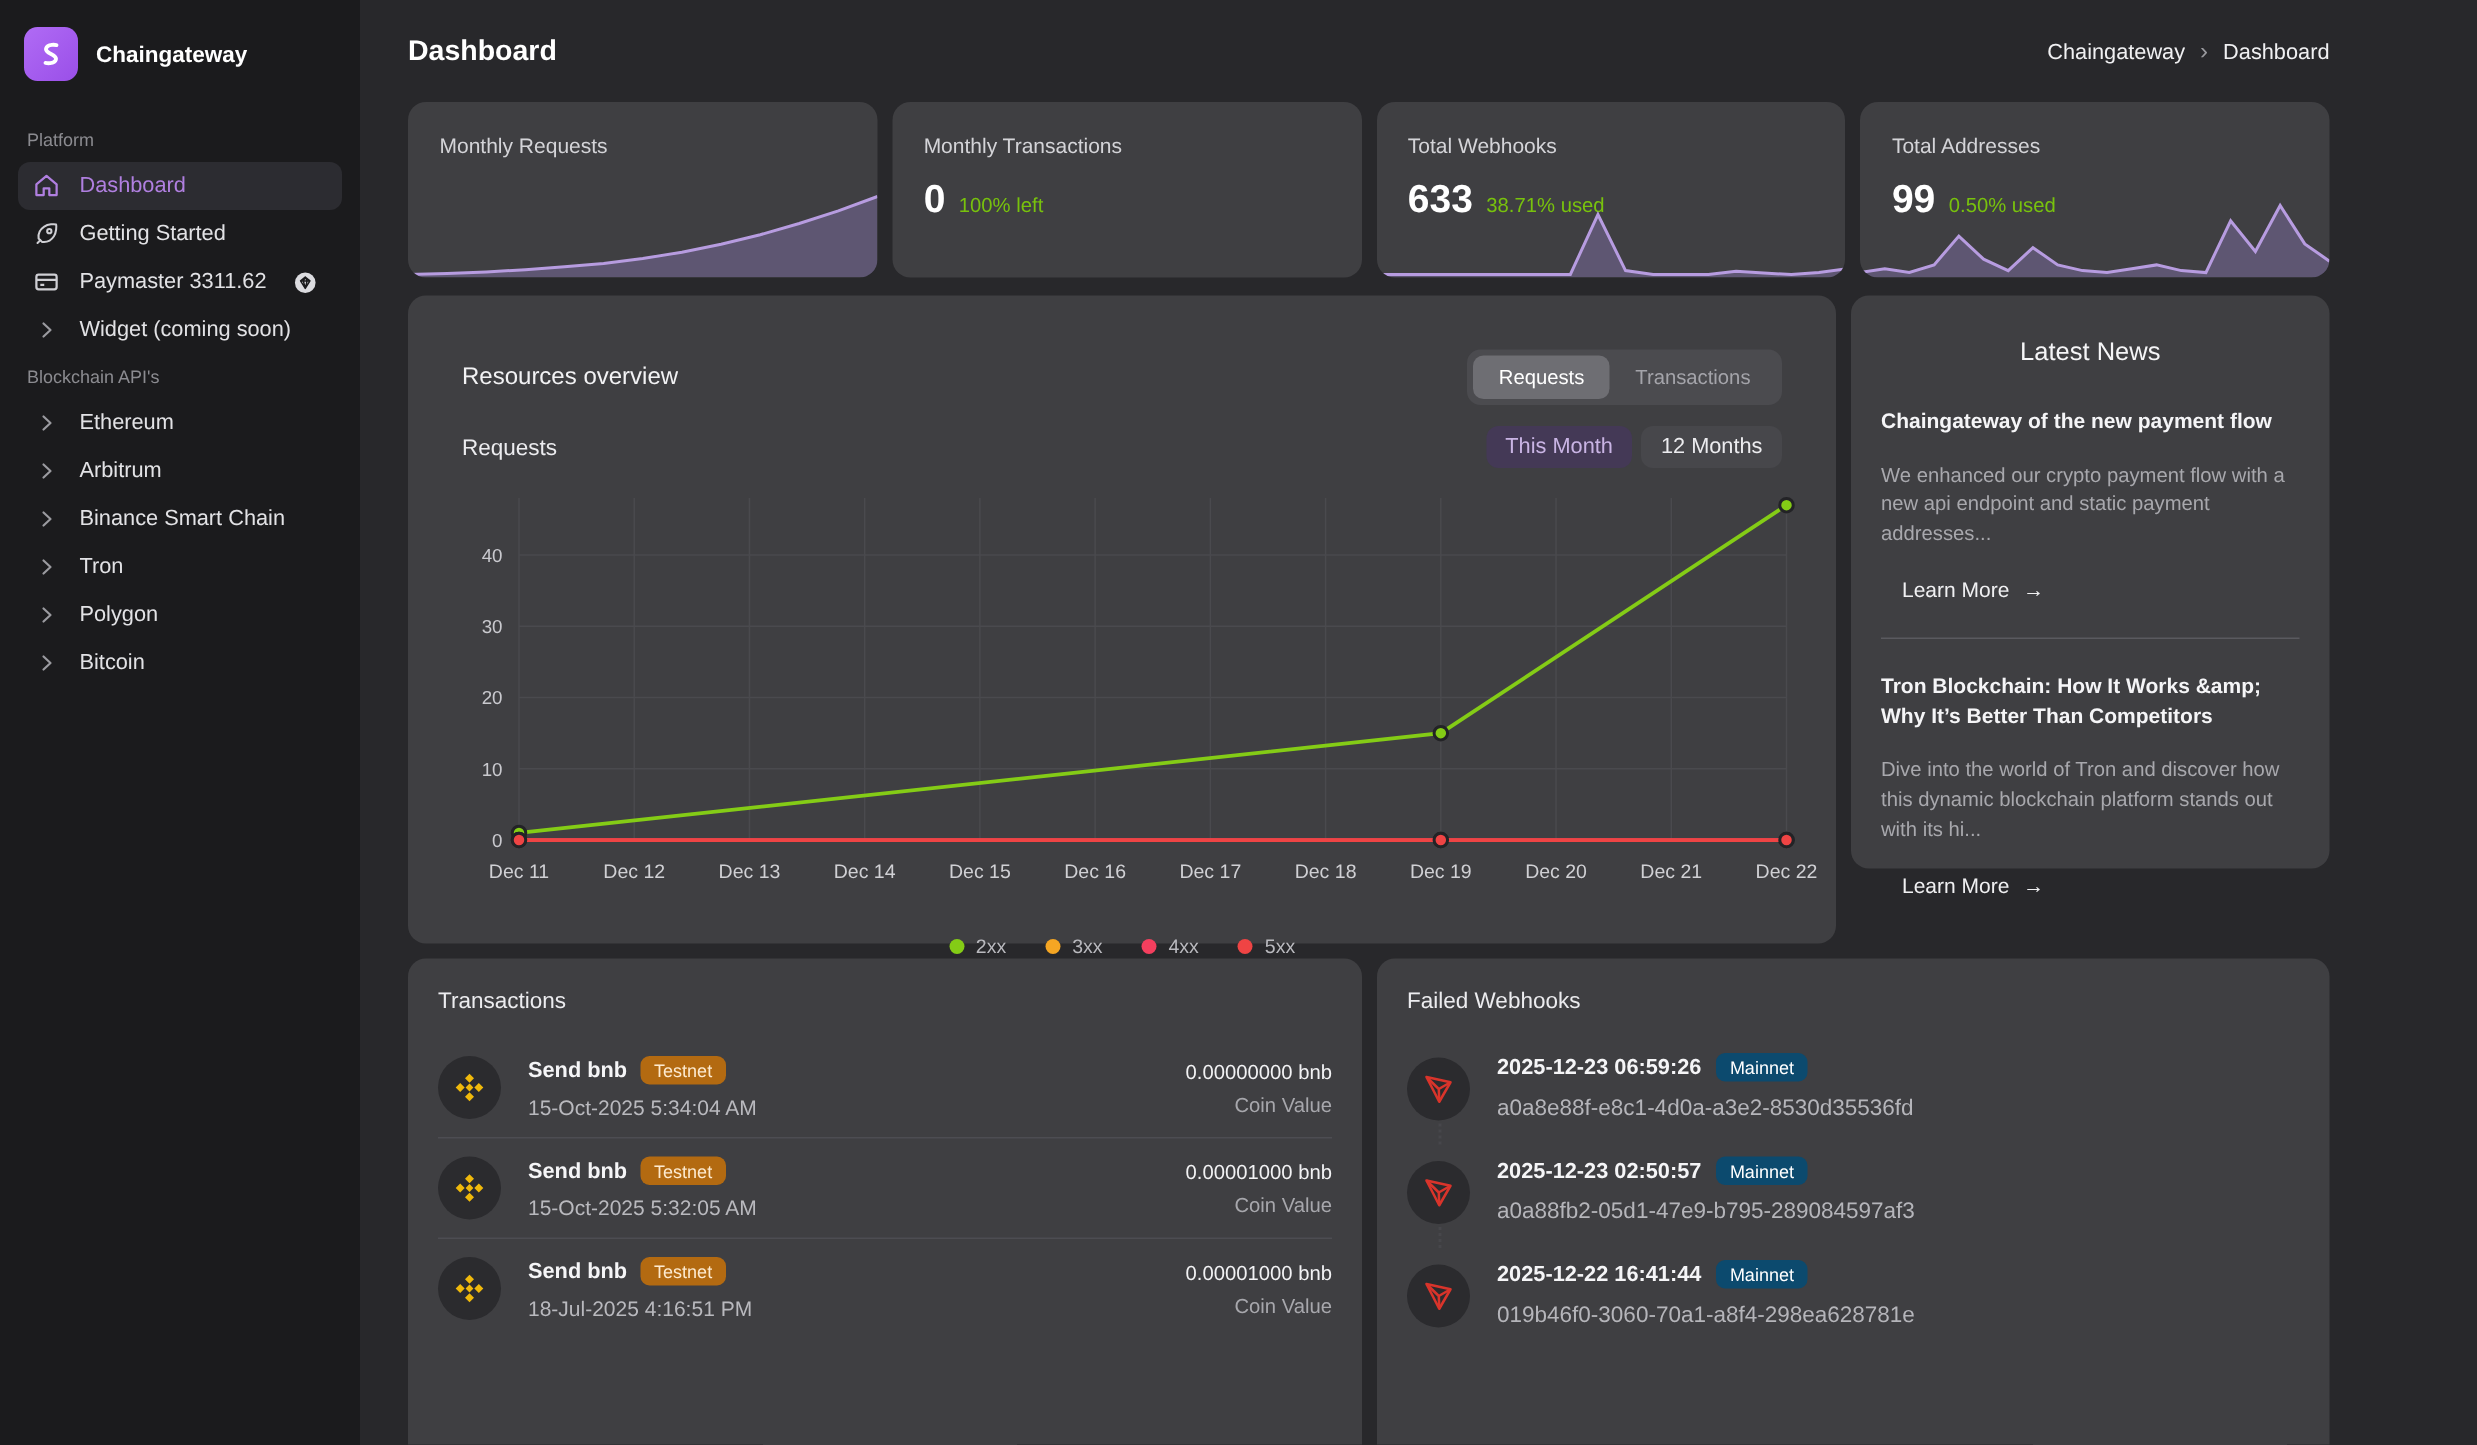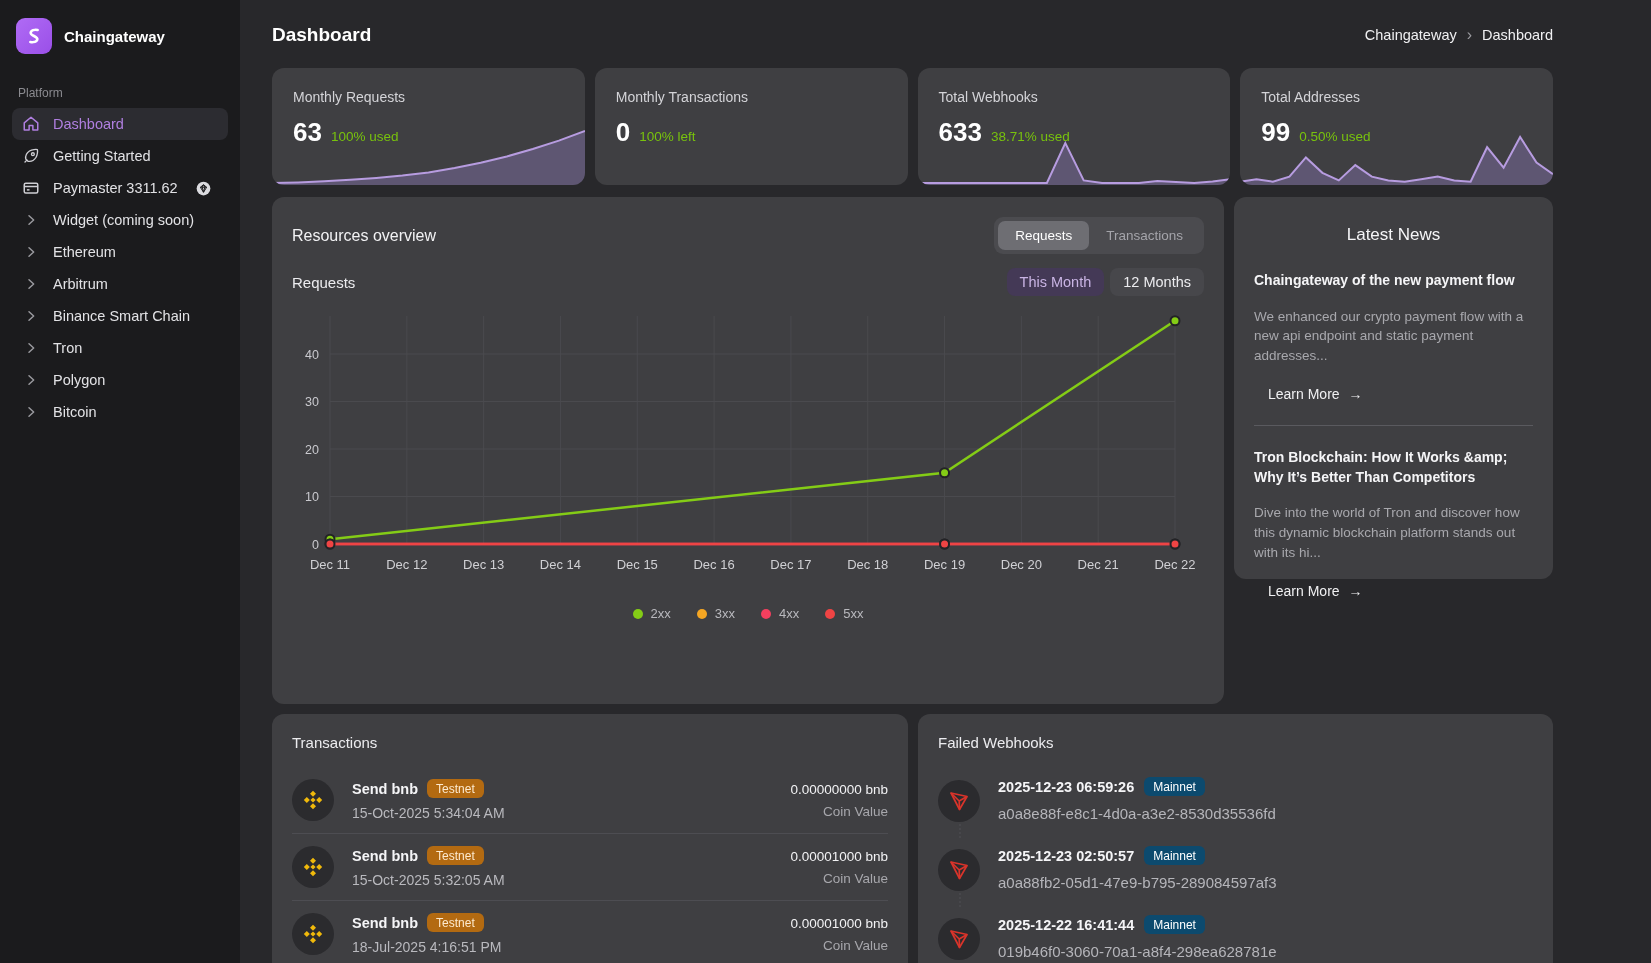--- a/index.html
+++ b/index.html
@@ -30,21 +30,21 @@
   .stat-card { position:relative; width:313px; height:117px; background:#3f3f42; border-radius:12px; padding:21px 21px 0 21px; overflow:hidden; }
   .stat-label { font-size:14px; color:#d4d4d8; margin-bottom:12px; }
   .stat-line { display:flex; align-items:baseline; gap:9px; }
   .stat-value { font-size:26px; font-weight:bold; color:#ffffff; }
   .stat-status { font-size:13.5px; color:#78c20d; }
   .spark { position:absolute; left:0; right:0; bottom:0; display:block; }
 
   
   .mid-row { display:flex; gap:10px; margin-bottom:10px; }
   .panel { background:#3f3f42; border-radius:12px; }
-  .res-card { width:952px; height:507px; padding:20px; }
+  .res-card { width:952px; height:432px; padding:36px; }
   .res-head { display:flex; justify-content:space-between; align-items:center; margin-bottom:14px; }
   .res-title { font-size:16px; color:#f2f2f4; }
   .seg { display:flex; background:#4b4b4f; border-radius:9px; padding:4px; }
   .seg-btn { font-size:13.5px; padding:7px 17px; border-radius:7px; color:#a4a4aa; background:transparent; border:none; font-family:inherit; cursor:pointer; }
   .seg-btn.on { background:#6e6e73; color:#ffffff; }
   .res-sub { display:flex; justify-content:space-between; align-items:center; margin-bottom:14px; }
   .chart-subtitle { font-size:15px; color:#ececef; }
   .ranges { display:flex; gap:6px; }
   .range-btn { font-size:14.5px; padding:6px 13px; border-radius:8px; border:none; font-family:inherit; cursor:pointer; }
   .range-btn.on { background:#443956; color:#c9b4e4; }
@@ -143,20 +143,21 @@
 
   <div class="side-item">
     <span class="ic">
       <svg width="16" height="16" viewBox="0 0 24 24" fill="none" stroke="#9a9a9f" stroke-width="2.2" stroke-linecap="round" stroke-linejoin="round">
           <polyline points="9 5.5 16 12 9 18.5"></polyline>
         </svg>
     </span>
     <span>Widget (coming soon)</span>
   </div>
 
+  <div class="side-label">Blockchain API's</div>
 
   <div class="side-item">
     <span class="ic">
         <svg width="16" height="16" viewBox="0 0 24 24" fill="none" stroke="#9a9a9f" stroke-width="2.2" stroke-linecap="round" stroke-linejoin="round">
           <polyline points="9 5.5 16 12 9 18.5"></polyline>
         </svg>
       </span>
     <span>Ethereum</span>
   </div>
   <div class="side-item">
@@ -208,24 +209,20 @@
     <div class="crumbs">
       <span>Chaingateway</span>
       <span class="crumb-sep">›</span>
       <span>Dashboard</span>
     </div>
   </div>
 
   <div class="stats-row">
     <div class="stat-card">
       <div class="stat-label">Monthly Requests</div>
-      <div class="stat-line">
-        <span class="stat-value">63</span>
-        <span class="stat-status">100% used</span>
-      </div>
       <svg class="spark" width="313" height="58">
           <polygon points="0,58 0.0,56.0 26.1,55.4 52.2,54.3 78.3,52.8 104.3,50.9 130.4,48.6 156.5,45.4 182.6,41.1 208.7,35.8 234.8,29.5 260.8,22.0 286.9,13.6 313.0,4.0 313,58" fill="rgba(167,139,224,0.30)"></polygon>
           <polyline points="0.0,56.0 26.1,55.4 52.2,54.3 78.3,52.8 104.3,50.9 130.4,48.6 156.5,45.4 182.6,41.1 208.7,35.8 234.8,29.5 260.8,22.0 286.9,13.6 313.0,4.0" fill="none" stroke="#b79ce0" stroke-width="2"></polyline>
         </svg>
     </div>
     <div class="stat-card">
       <div class="stat-label">Monthly Transactions</div>
       <div class="stat-line">
         <span class="stat-value">0</span>
         <span class="stat-status">100% left</span>

